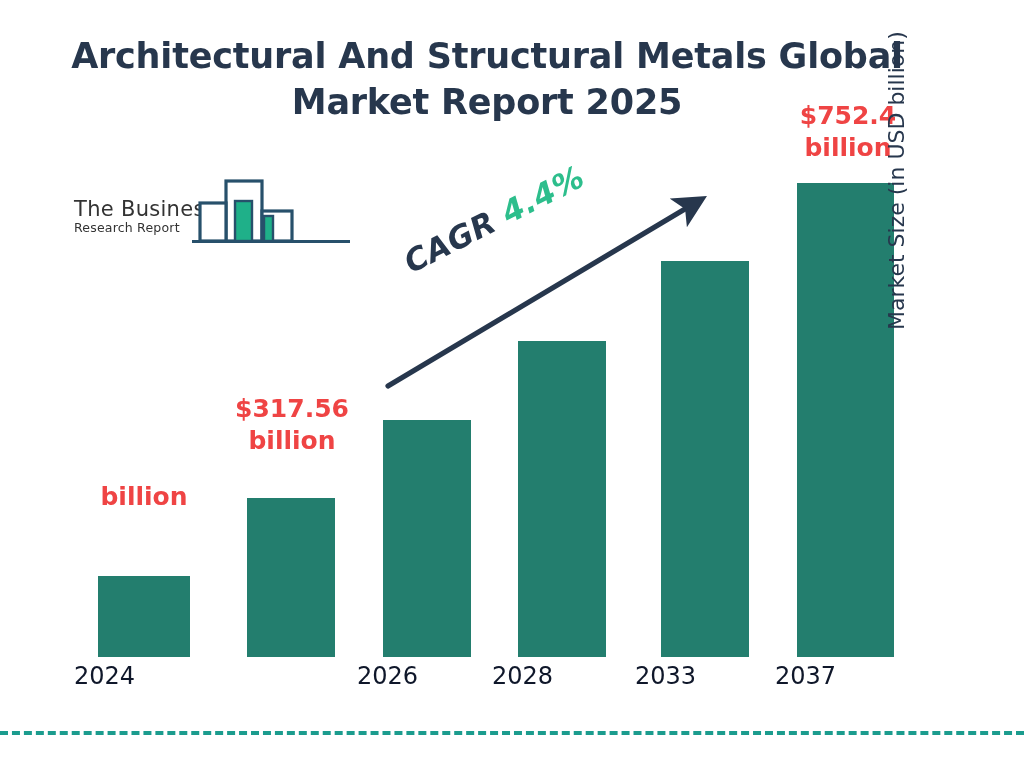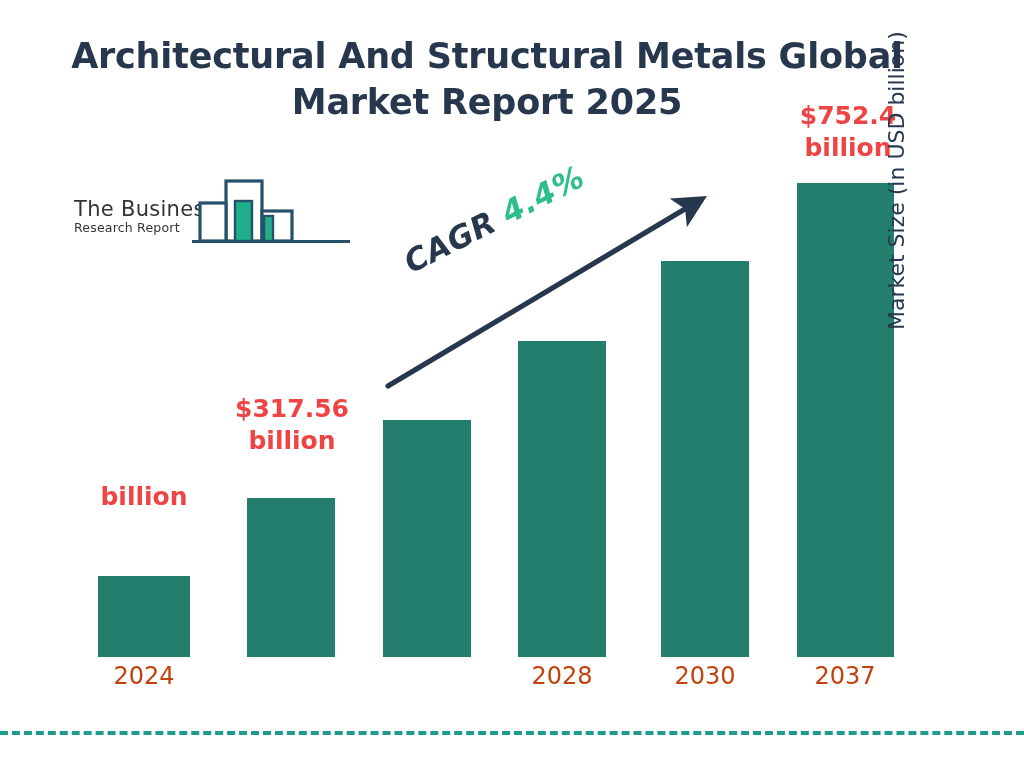--- a/index.html
+++ b/index.html
@@ -78,24 +78,23 @@
     text-align: center;
     font-family: "DejaVu Sans", sans-serif;
     font-weight: bold;
     font-size: 25px;
     line-height: 1.26;
     color: #ef4444;
     white-space: nowrap;
   }
   .tick-label {
     position: absolute;
-    text-align: center;
     font-family: "DejaVu Sans", sans-serif;
     font-size: 24px;
-    color: #c2410c;
+    color: #0f172a;
     top: 662px;
     width: 140px;
   }
 
   
   .cagr-arrow {
     position: absolute;
     left: 380px;
     top: 190px;
     width: 340px;
@@ -201,21 +200,22 @@
     <div>$317.56</div>
     <div>billion</div>
   </div>
 
   <div class="bar-label" style="left:778px; top:100px; width:140px;">
     <div>$752.4</div>
     <div>billion</div>
   </div>
 
   <div class="tick-label" style="left:74px;">2024</div>
+  <div class="tick-label" style="left:357px;">2026</div>
   <div class="tick-label" style="left:492px;">2028</div>
-  <div class="tick-label" style="left:635px;">2030</div>
+  <div class="tick-label" style="left:635px;">2033</div>
   <div class="tick-label" style="left:775px;">2037</div>
 
   <div class="y-axis-title">Market Size (in USD billion)</div>
 
   <div class="footer-rule"></div>
 
 </div>
 
 </body></html>

